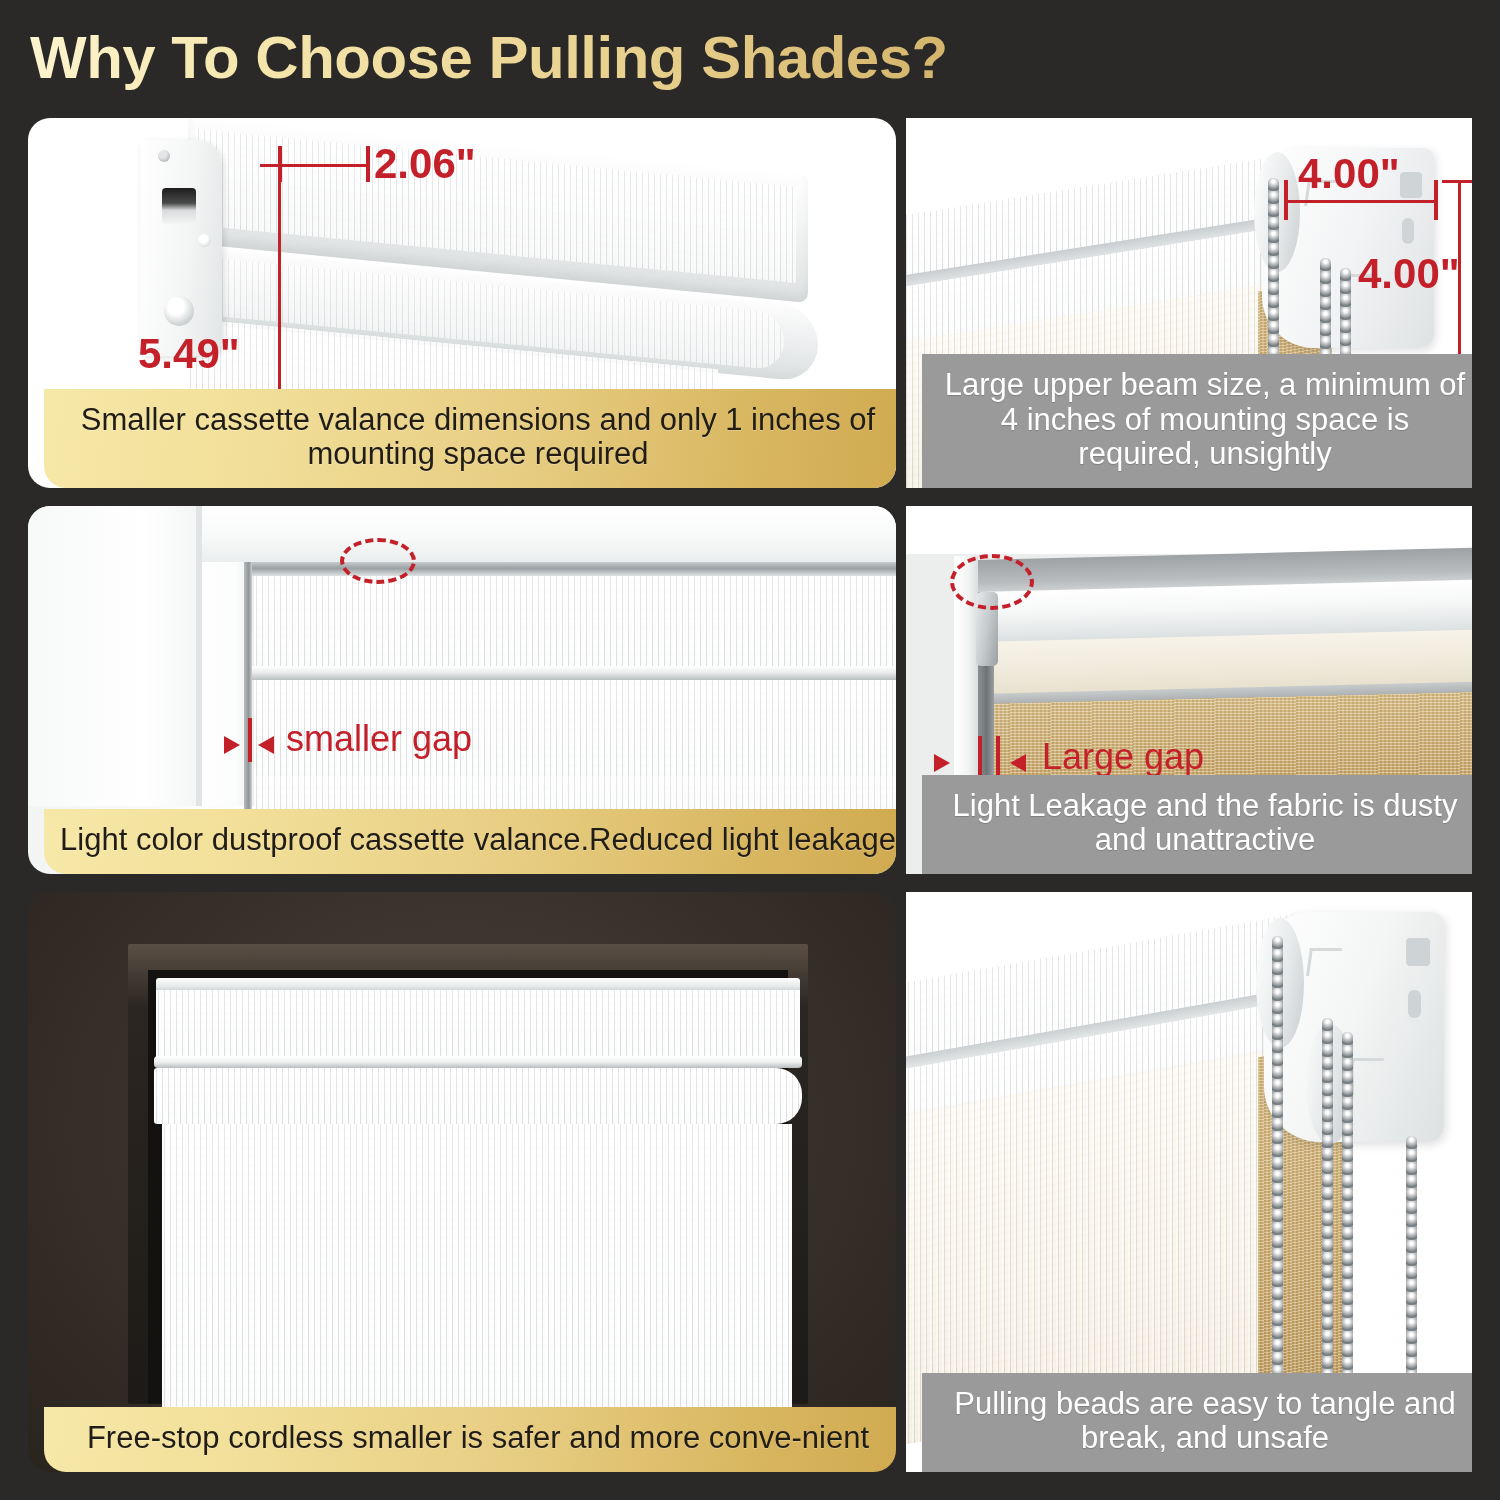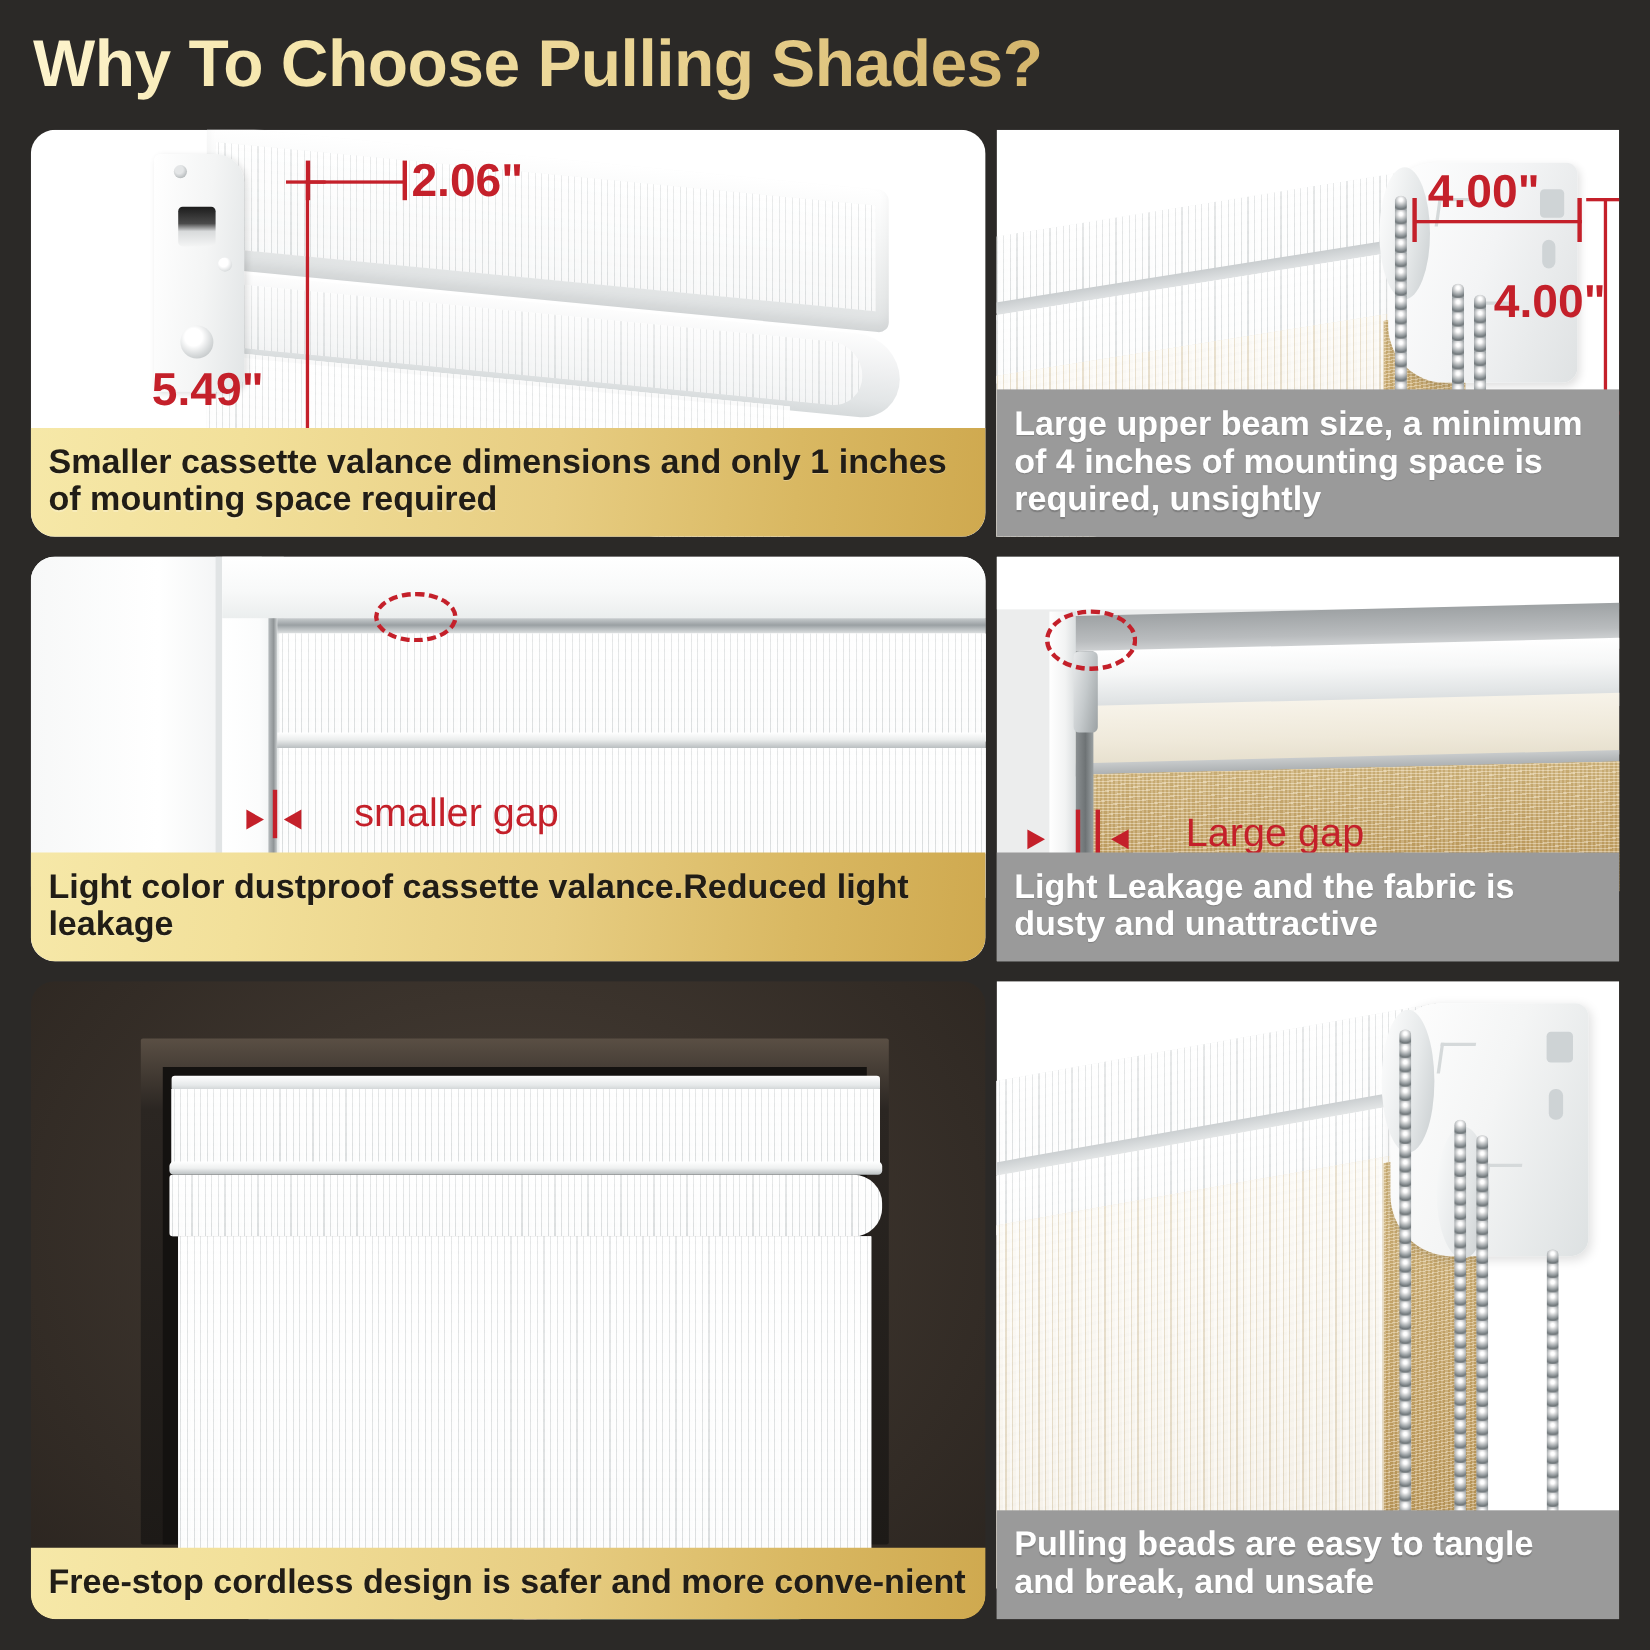--- a/index.html
+++ b/index.html
@@ -24,23 +24,23 @@
 
   
   .panel{ position:absolute; overflow:hidden; }
   .panel.good{ border-radius:22px; }
   .panel.bad{ border-radius:0px; }
 
   .photo{ position:absolute; left:0; top:0; width:100%; height:100%; overflow:hidden; }
 
   
   .cap{
-    position:absolute; left:0; width:100%;
+    position:absolute; left:16px; width:100%;
     padding:14px 16px 16px 16px;
-    font-weight:bold; line-height:1.12;
+    font-weight:normal; line-height:1.12;text-align:center;
   }
   .cap.good{
     bottom:0;
     background:linear-gradient(95deg,#f6e8a8 0%,#f2e09a 22%,#e7cd82 55%,#d9b862 80%,#cfa94f 100%);
     color:#211d16;
     border-bottom-left-radius:22px; border-bottom-right-radius:22px;
     font-size:31px;
     text-shadow:0 1px 0 rgba(255,255,255,.25);
   }
   .cap.bad{
@@ -87,21 +87,21 @@
   }
 
   
   .dim-text{ position:absolute; color:#c4202a; font-weight:bold; font-family:"Liberation Sans",sans-serif; white-space:nowrap; }
   .dim-line{ position:absolute; background:#c4202a; }
   .dim-line.h{ height:3px; }
   .dim-line.v{ width:3px; }
   .dash-circle{
     position:absolute; border:4px dashed #c4202a; border-radius:50%;
   }
-  .gap-label{ position:absolute; color:#c4202a; font-weight:normal; white-space:nowrap;padding-left:36px; }
+  .gap-label{ position:absolute; color:#c4202a; font-weight:normal; white-space:nowrap; }
   .arrow-r, .arrow-l{
     position:absolute; width:0; height:0;
     border-top:9px solid transparent; border-bottom:9px solid transparent;
   }
   .arrow-r{ border-left:16px solid #c4202a; }
   .arrow-l{ border-right:16px solid #c4202a; }
   .tick{ position:absolute; background:#c4202a; width:4px; }
 
   
   .bead-chain{
@@ -317,21 +317,21 @@
     <div style="position:absolute;left:198px;top:540px;width:18px;height:160px;background:#14120f;"></div>
     <div style="position:absolute;left:680px;top:540px;width:18px;height:160px;background:#14120f;"></div>
 
     <div style="position:absolute;left:438px;top:548px;width:62px;height:120px;border-radius:28px 28px 16px 16px;
          background:linear-gradient(140deg,#f0cdb6 0%,#e7bda3 45%,#d6a587 100%);"></div>
     <div style="position:absolute;left:444px;top:536px;width:20px;height:46px;border-radius:10px;
          background:linear-gradient(140deg,#f4d5c0 0%,#e4b99e 100%);"></div>
 
   </div>
 
-  <div class="cap good">Free-stop cordless design is safer and more conve-nient</div>
+  <div class="cap good">Free-stop cordless smaller is safer and more conve-nient</div>
 </div>
 
 <div class="panel bad" id="panel-6">
   <div class="photo">
     <div class="white-bg"></div>
 
     <div class="fabric-white" style="position:absolute;left:-30px;top:58px;width:430px;height:86px;transform:skewY(-10deg);"></div>
     <div style="position:absolute;left:-30px;top:132px;width:430px;height:16px;transform:skewY(-10deg);
          background:linear-gradient(180deg,#cbcfd1 0%,#eceeee 100%);"></div>
     <div class="fabric-white" style="position:absolute;left:-30px;top:146px;width:410px;height:54px;transform:skewY(-10deg);"></div>

